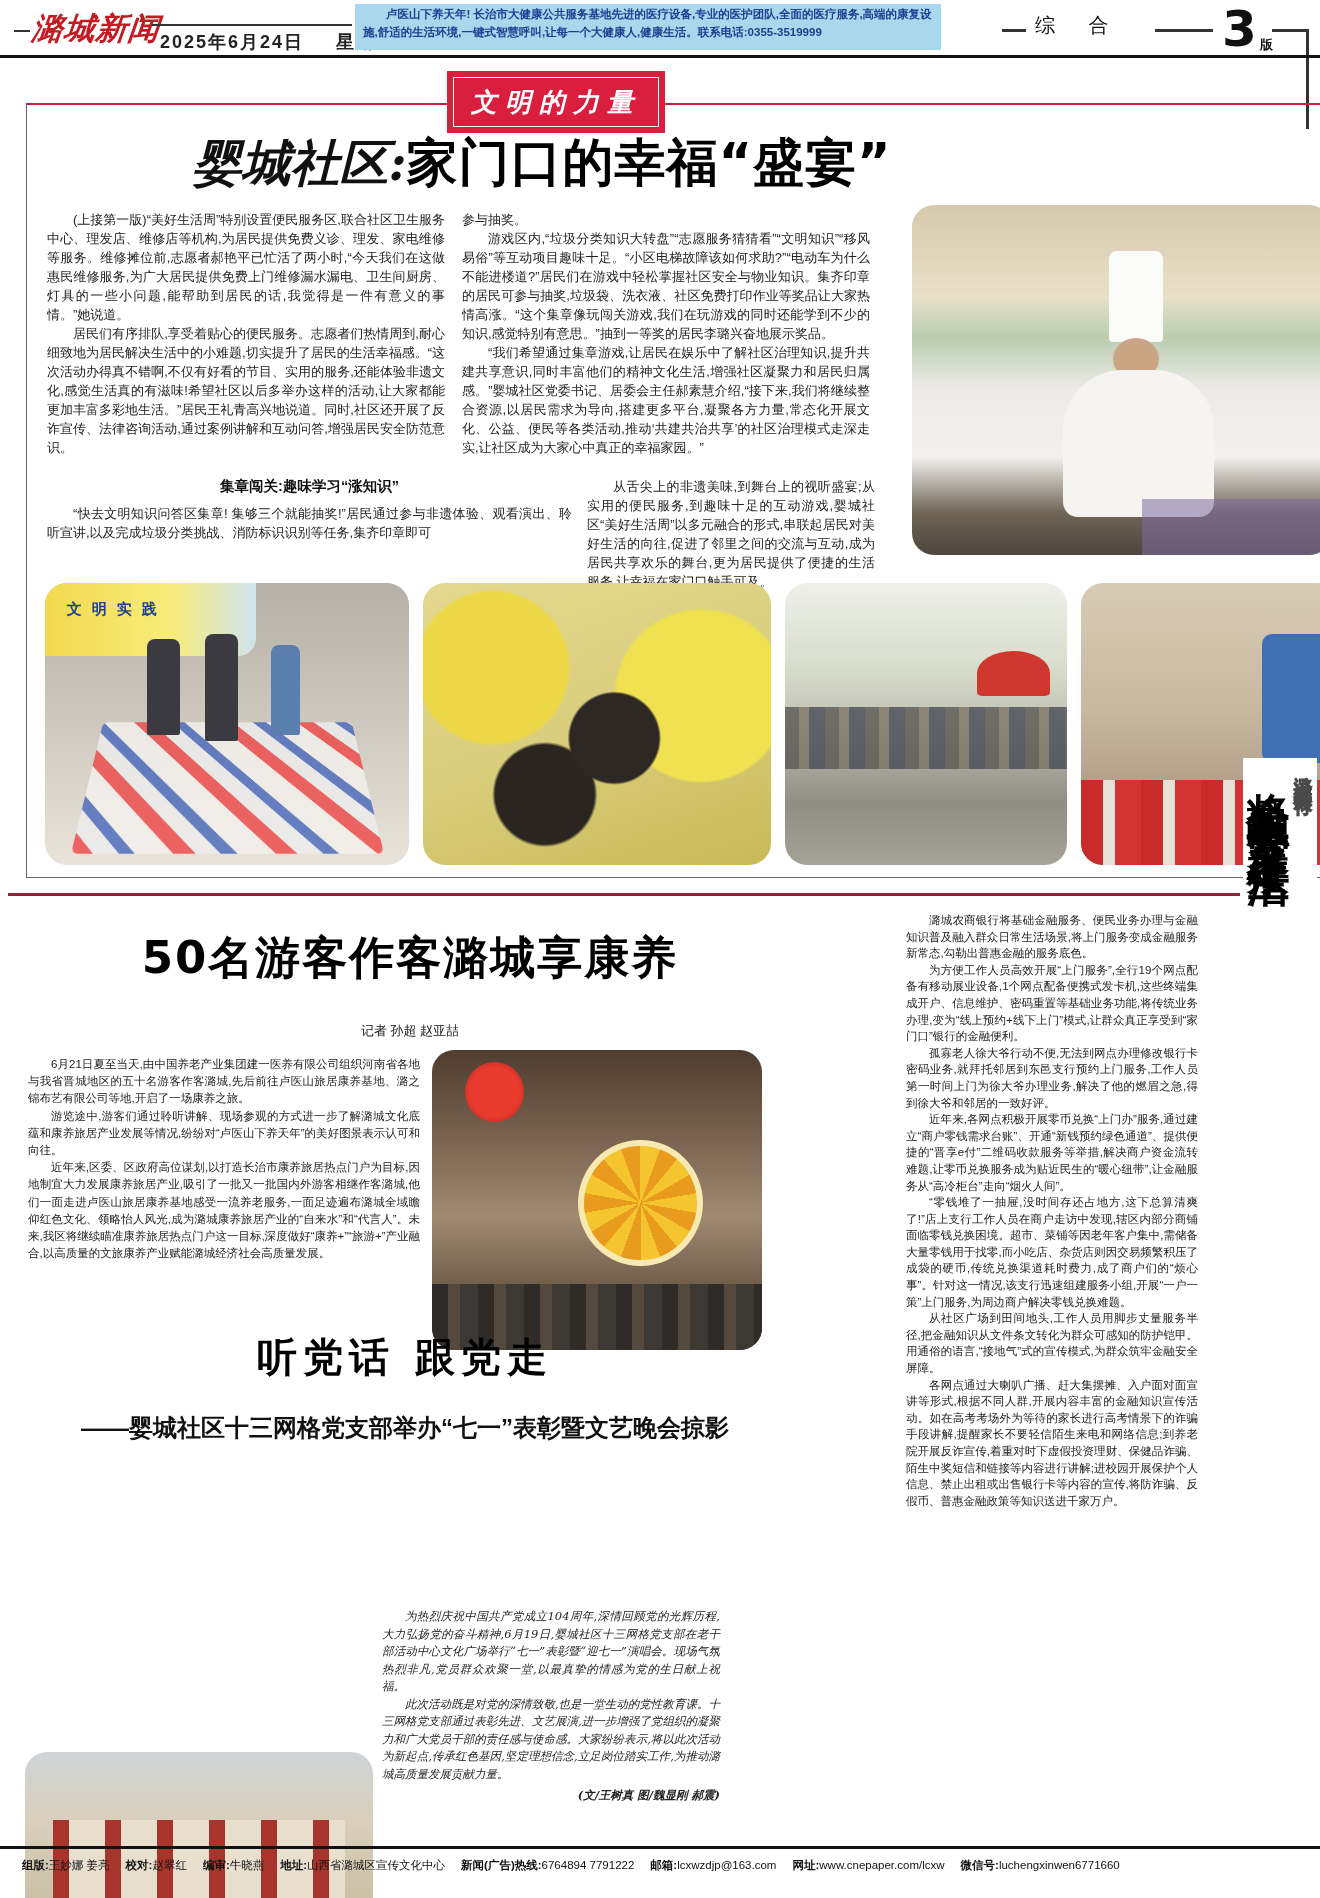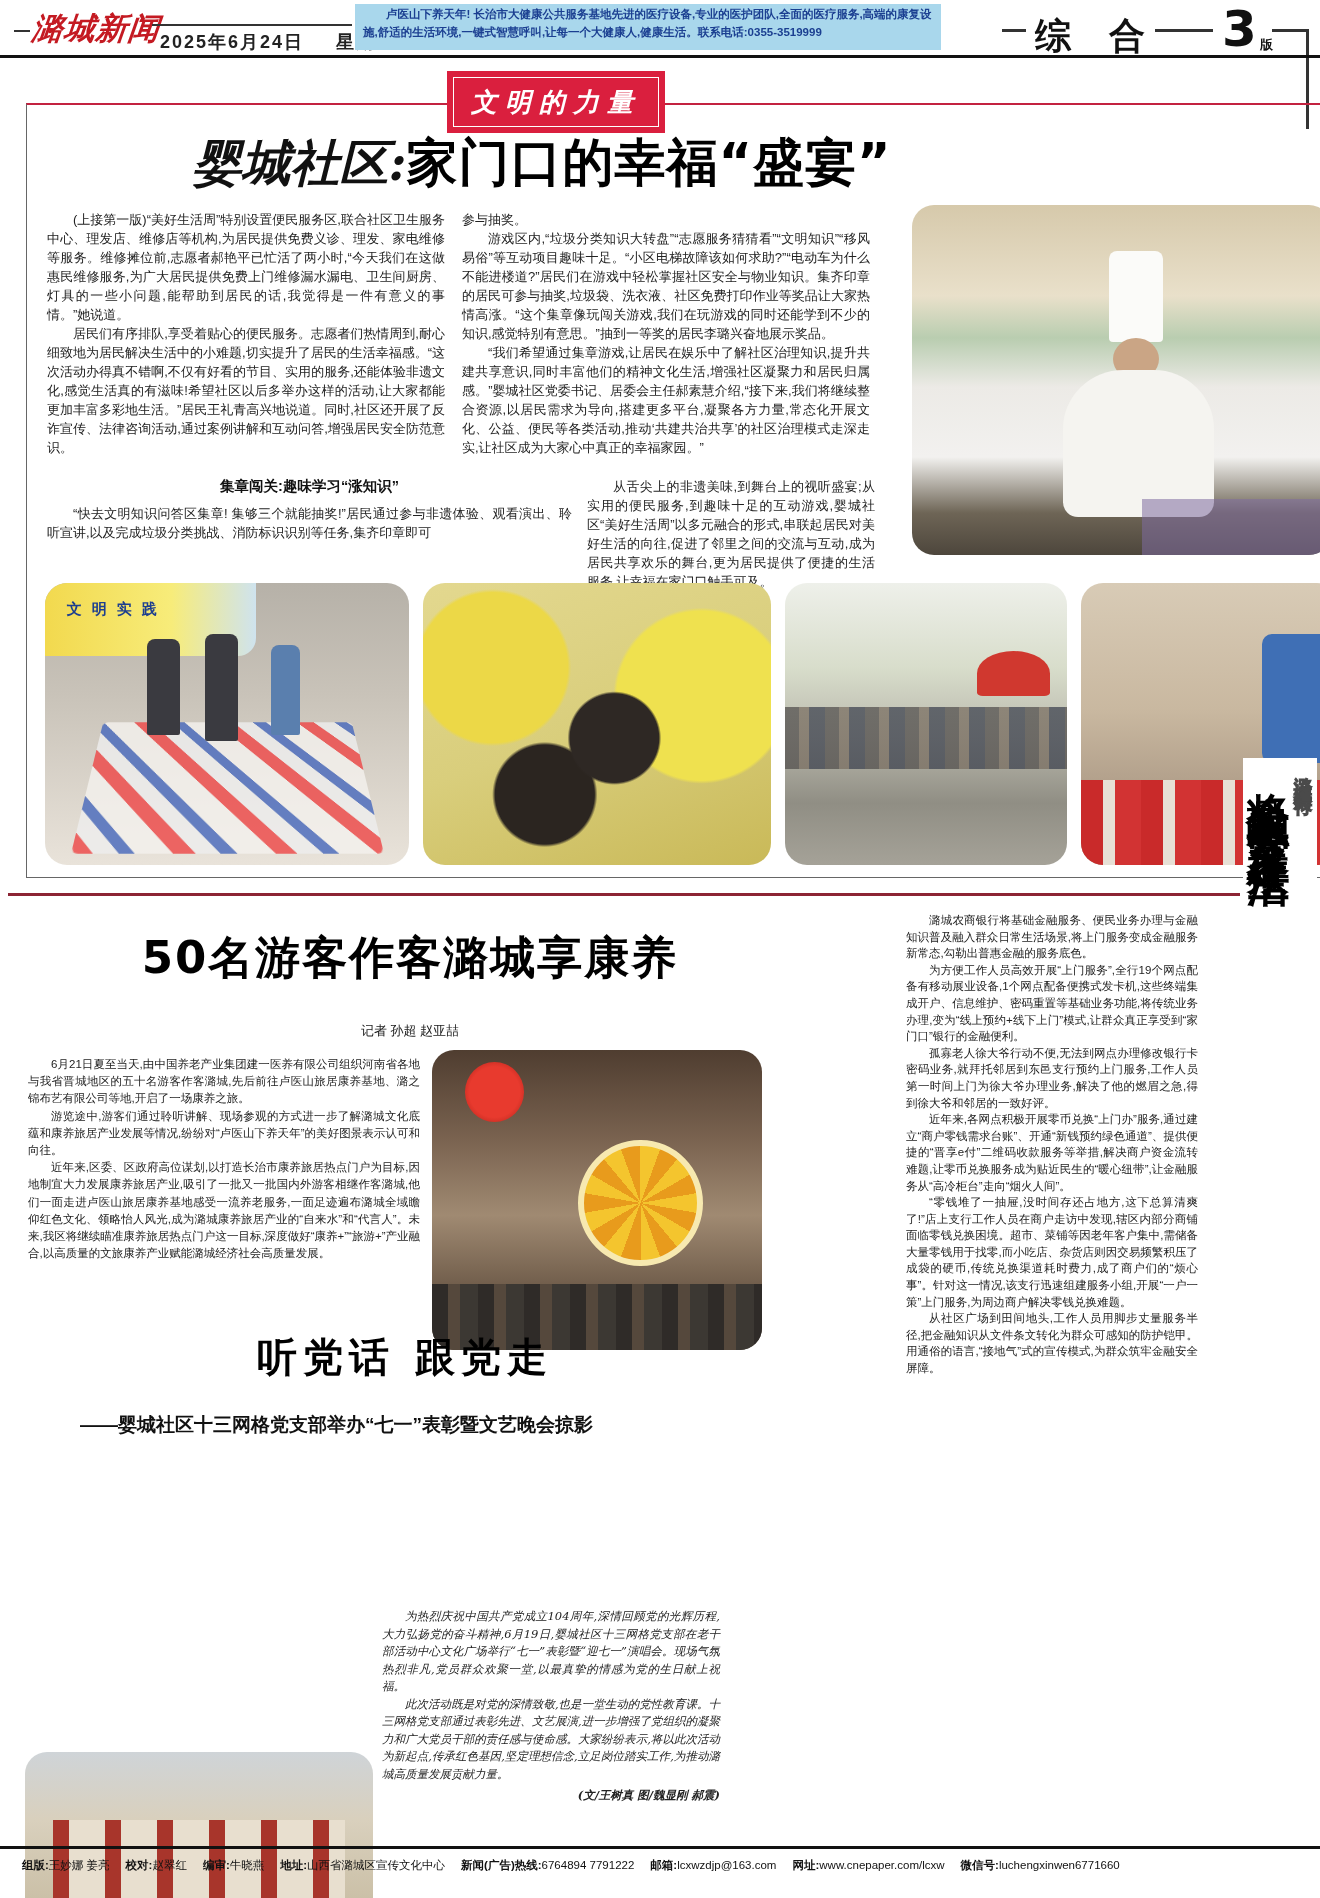--- a/index.html
+++ b/index.html
@@ -6,21 +6,21 @@
   #page{position:relative;width:1320px;height:1898px;background:#fff;overflow:hidden;
         font-family:"Liberation Sans",sans-serif;color:#1c1c1c;}
   .abs{position:absolute;}
   
   #masthead-title{left:32px;top:8px;font-family:"DejaVu Serif",serif;font-style:italic;
     font-weight:bold;font-size:31px;color:#c41a22;letter-spacing:1px;transform:skewX(-6deg);}
   .mh-dash{height:2px;background:#333;}
   #masthead-date-row{left:160px;top:30px;font-size:18px;font-weight:bold;letter-spacing:2px;color:#222;}
   #ad-banner{left:355px;top:4px;width:586px;height:46px;background:#a9d7ec;color:#1b3f91;
     font-size:11.5px;line-height:1.55;padding:2px 8px;box-sizing:border-box;text-indent:2em;font-weight:bold;}
-  #section-label{left:1035px;top:12px;font-size:36px;font-weight:700;letter-spacing:14px;color:#111;}
+  #section-label{left:1035px;top:12px;font-size:20px;font-weight:400;letter-spacing:14px;color:#111;}
   #page-num{left:1222px;top:0px;font-size:50px;font-weight:900;color:#111;font-family:"DejaVu Sans",sans-serif;}
   #page-unit{left:1260px;top:36px;font-size:13px;font-weight:bold;color:#111;}
   #header-rule{left:0;top:55px;width:1320px;height:3px;background:#111;}
   .hdr-line{background:#333;}
   
   #sec1{left:26px;top:103px;width:1302px;height:775px;border:1px solid #666;border-top:2px solid #c32240;box-sizing:border-box;padding-left:40px;}
   #badge{left:420px;top:-34px;width:218px;height:62px;background:#da1f3e;display:flex;align-items:center;justify-content:center;}
   #badge .inner{border:1.5px solid #fff;width:204px;height:48px;display:flex;align-items:center;justify-content:center;
     color:#fff;font-size:26px;font-weight:bold;font-style:italic;letter-spacing:8px;font-family:"DejaVu Serif",serif;}
   #a1-headline{left:20px;top:24px;width:990px;text-align:center;white-space:nowrap;}
@@ -71,21 +71,21 @@
   #a2-body{left:28px;top:1056px;width:392px;font-size:11.5px;line-height:17.2px;}
   #ph-lantern{left:432px;top:1050px;width:330px;height:300px;
      background:linear-gradient(180deg,#4f3d30 0%,#7a6350 30%,#a08a72 55%,#6e5b49 80%,#473a2e 100%);}
   .lantern{position:absolute;left:10%;top:4%;width:18%;height:20%;background:radial-gradient(circle,#e83a2e 60%,#a31d14);border-radius:50%;}
   .fanwheel{position:absolute;right:18%;top:30%;width:34%;height:38%;background:
      repeating-conic-gradient(#f4c52e 0 20deg,#e89b1c 20deg 40deg);border-radius:50%;border:6px solid #f7e9b0;}
   .crowd-dark{position:absolute;left:0;bottom:0;width:100%;height:22%;background:
      repeating-linear-gradient(90deg,#2f2b28 0 16px,#55483c 16px 28px,#3c3833 28px 46px);}
   #a3-headline{left:80px;top:1330px;width:650px;text-align:center;font-size:40px;font-weight:700;
      letter-spacing:6px;font-family:"DejaVu Sans",sans-serif;color:#000;white-space:nowrap;}
-  #a3-subtitle{left:80px;top:1412px;width:650px;font-size:19px;font-weight:bold;color:#111;white-space:nowrap;}
+  #a3-subtitle{left:80px;top:1412px;width:650px;text-align:center;font-size:24px;font-weight:bold;color:#111;white-space:nowrap;}
   #ph-building{left:25px;top:1452px;width:348px;height:378px;background:linear-gradient(180deg,#cfd4d8 0%,#d9d0bd 18%,#cabfa6 40%,#b5aa94 55%,#8f8878 72%,#6e685c 100%);}
   .building-cols{position:absolute;left:8%;top:18%;width:84%;height:26%;background:
      repeating-linear-gradient(90deg,#a8352b 0 16px,#e8dfcf 16px 52px);}
   #a3-body{left:382px;top:1608px;width:338px;font-family:"DejaVu Serif",serif;font-style:italic;
      font-size:11.5px;line-height:17.5px;text-align:justify;color:#222;}
   #a3-body p{margin:0;text-indent:2em;}
   #a3-credit{text-align:right;font-weight:bold;text-indent:0 !important;margin-top:4px !important;}
   
   #bank-body{left:906px;top:912px;width:292px;height:620px;overflow:hidden;
      font-size:11.5px;line-height:16.6px;text-align:justify;}
@@ -205,20 +205,21 @@
     <p id="a3-credit">(文/王树真 图/魏显刚 郝震)</p>
   </div>
 
   <div class="abs bodytext" id="bank-body">
     <p>潞城农商银行将基础金融服务、便民业务办理与金融知识普及融入群众日常生活场景,将上门服务变成金融服务新常态,勾勒出普惠金融的服务底色。</p>
     <p>为方便工作人员高效开展“上门服务”,全行19个网点配备有移动展业设备,1个网点配备便携式发卡机,这些终端集成开户、信息维护、密码重置等基础业务功能,将传统业务办理,变为“线上预约+线下上门”模式,让群众真正享受到“家门口”银行的金融便利。</p>
     <p>孤寡老人徐大爷行动不便,无法到网点办理修改银行卡密码业务,就拜托邻居到东邑支行预约上门服务,工作人员第一时间上门为徐大爷办理业务,解决了他的燃眉之急,得到徐大爷和邻居的一致好评。</p>
     <p>近年来,各网点积极开展零币兑换“上门办”服务,通过建立“商户零钱需求台账”、开通“新钱预约绿色通道”、提供便捷的“晋享e付”二维码收款服务等举措,解决商户资金流转难题,让零币兑换服务成为贴近民生的“暖心纽带”,让金融服务从“高冷柜台”走向“烟火人间”。</p>
     <p>“零钱堆了一抽屉,没时间存还占地方,这下总算清爽了!”店上支行工作人员在商户走访中发现,辖区内部分商铺面临零钱兑换困境。超市、菜铺等因老年客户集中,需储备大量零钱用于找零,而小吃店、杂货店则因交易频繁积压了成袋的硬币,传统兑换渠道耗时费力,成了商户们的“烦心事”。针对这一情况,该支行迅速组建服务小组,开展“一户一策”上门服务,为周边商户解决零钱兑换难题。</p>
     <p>从社区广场到田间地头,工作人员用脚步丈量服务半径,把金融知识从文件条文转化为群众可感知的防护铠甲。用通俗的语言,“接地气”式的宣传模式,为群众筑牢金融安全屏障。</p>
+    <p>各网点通过大喇叭广播、赶大集摆摊、入户面对面宣讲等形式,根据不同人群,开展内容丰富的金融知识宣传活动。如在高考考场外为等待的家长进行高考情景下的诈骗手段讲解,提醒家长不要轻信陌生来电和网络信息;到养老院开展反诈宣传,着重对时下虚假投资理财、保健品诈骗、陌生中奖短信和链接等内容进行讲解;进校园开展保护个人信息、禁止出租或出售银行卡等内容的宣传,将防诈骗、反假币、普惠金融政策等知识送进千家万户。</p>
   </div>
   <div class="abs" id="right-rail">
     <div id="bank-headline">将金融服务『贯穿』群众生活</div>
     <div id="bank-sidelabel">潞城农商银行</div>
   </div>
 
   <div class="abs" id="footer-rule"></div>
   <div class="abs" id="footer">
     <span><span class="lbl">组版:</span><span>王妙娜 姜亮</span></span>
     <span><span class="lbl">校对:</span><span>赵翠红</span></span>

